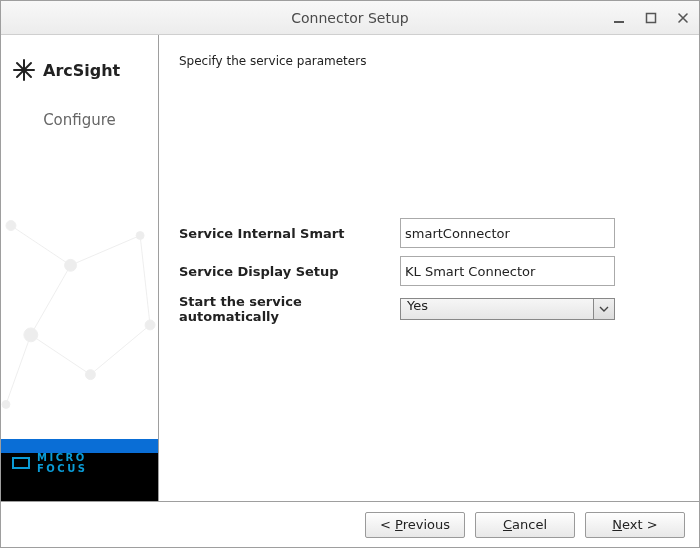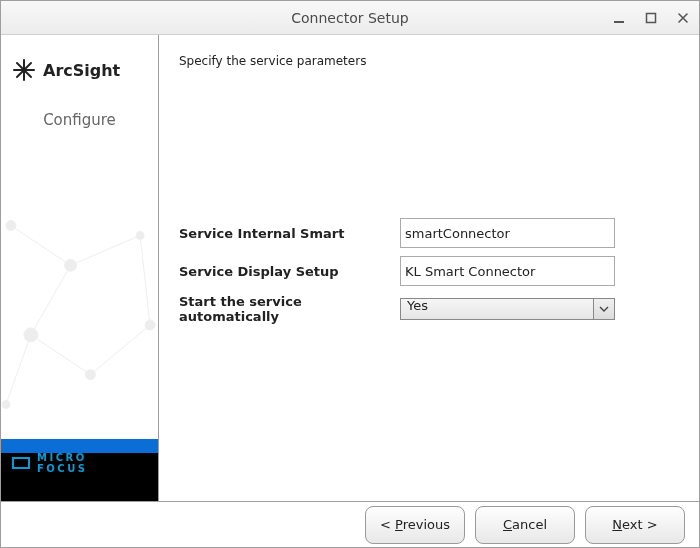--- a/index.html
+++ b/index.html
@@ -189,27 +189,27 @@
     height: 46px;
     display: flex;
     align-items: center;
     justify-content: flex-end;
     padding: 0 14px;
     gap: 10px;
     background: #fff;
   }
   .btn {
     min-width: 100px;
-    height: 38px;
+    height: 26px;
     padding: 0 12px;
     font-size: 13px;
     color: #222;
     background: linear-gradient(#fefefe,#e8e8e8);
     border: 1px solid #9a9a9a;
-    border-radius: 8px;
+    border-radius: 2px;
     cursor: pointer;
     font-family: inherit;
   }
   .btn .mn { text-decoration: underline; }
 </style>
 </head>
 <body>
 
 <div class="window">
 

